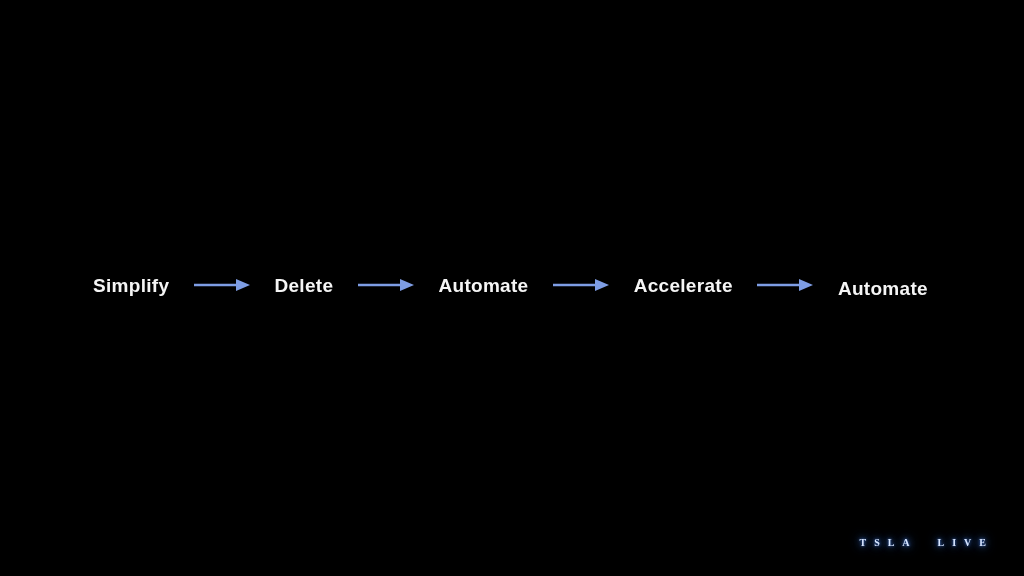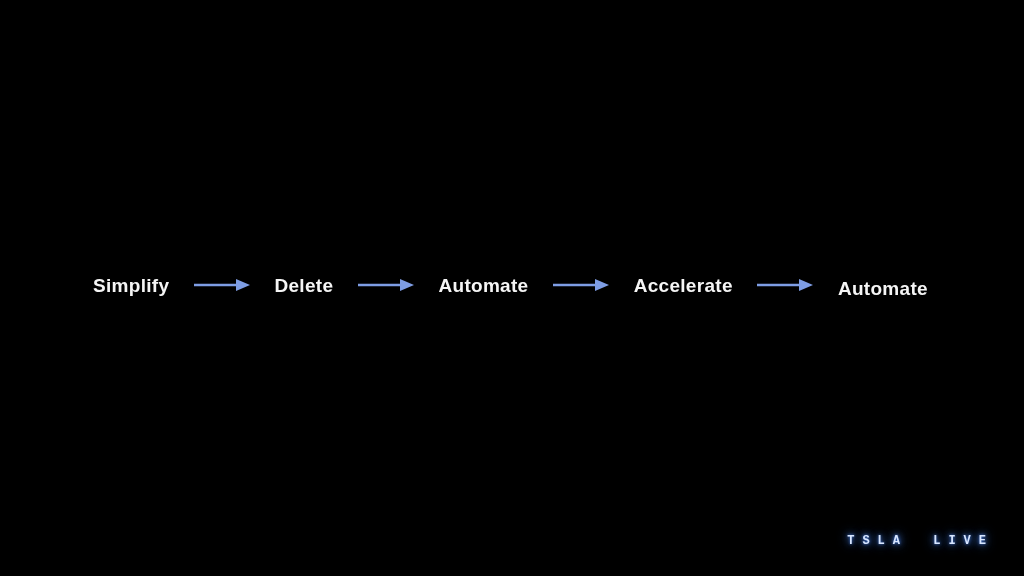--- a/index.html
+++ b/index.html
@@ -40,22 +40,22 @@
   .arrow{
     display:flex;
     align-items:center;
     color:var(--arrow);
     flex:0 0 auto;
   }
   .watermark{
     position:absolute;
     right:30px;
     bottom:28px;
-    font-family:Liberation Mono, monospace;
-    font-size:12px;
+    font-family:Liberation Serif, serif;
+    font-size:10px;
     font-weight:700;
     letter-spacing:8px;
     word-spacing:10px;
     color:var(--wm-text);
     text-shadow:
       0 0 3px var(--wm-glow),
       0 0 7px var(--wm-glow),
       0 0 12px var(--wm-glow);
     white-space:nowrap;
   }

